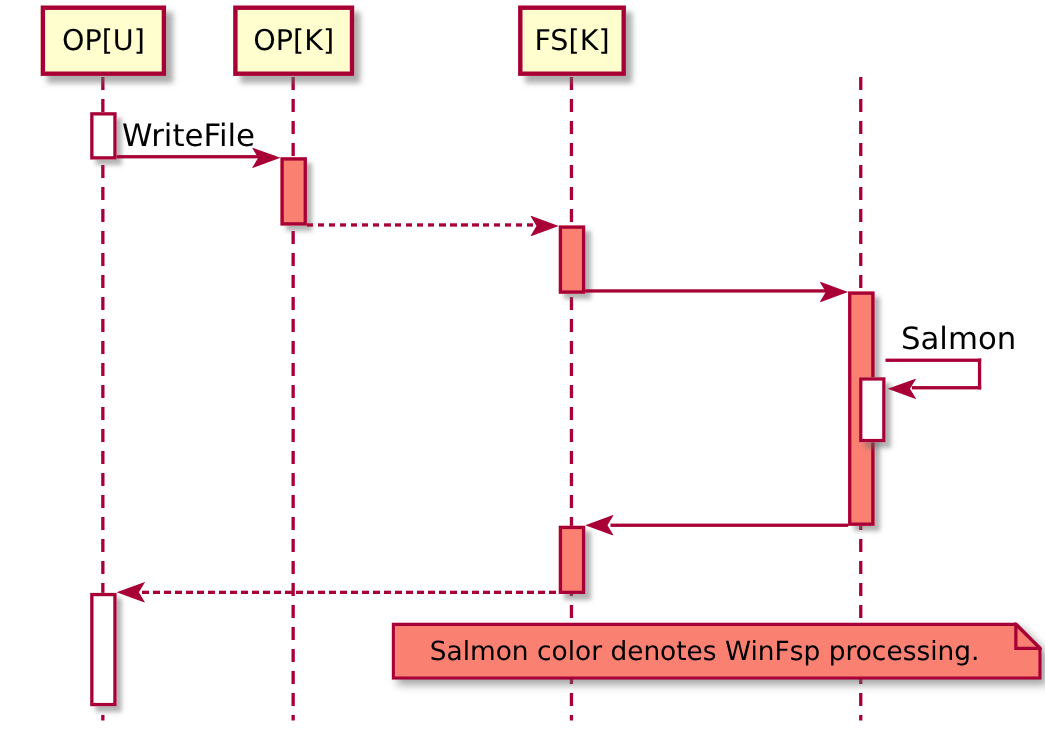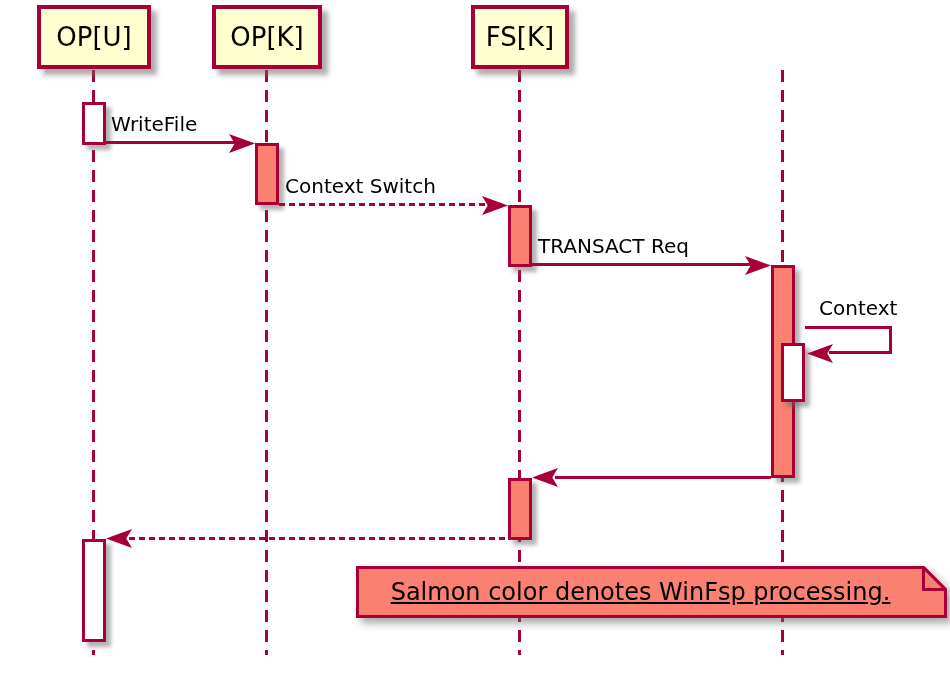--- a/index.html
+++ b/index.html
@@ -35,28 +35,28 @@
   .mline.solid{background:var(--line);}
   .mline.dashed{background:repeating-linear-gradient(90deg,var(--line) 0 6px,transparent 6px 10px);}
   .vline{position:absolute;width:3px;background:var(--line);}
 
   
   .ah{position:absolute;width:26px;height:19px;background:var(--line);}
   .ah.r{clip-path:polygon(0 0,100% 50%,0 100%,22% 50%);}
   .ah.l{clip-path:polygon(100% 0,0 50%,100% 100%,78% 50%);}
 
   
-  .mlabel{position:absolute;font-size:20px;white-space:nowrap;line-height:28px;}
+  .mlabel{position:absolute;font-size:28px;white-space:nowrap;line-height:28px;}
 
   
   .note{position:absolute;left:337px;top:566px;width:591px;height:52px;}
   .note svg{filter:drop-shadow(5px 5px 4px rgba(105,105,105,.6));}
   .note .ntext{position:absolute;left:0;top:0;width:569px;height:52px;
     display:flex;align-items:center;justify-content:center;
-    font-size:24px;white-space:nowrap;text-decoration:underline;}
+    font-size:24px;white-space:nowrap;}
 </style>
 </head>
 <body>
 
 <div class="canvas">
 
   <div class="lifeline" style="left:73px"></div>
   <div class="lifeline" style="left:246px"></div>
   <div class="lifeline" style="left:499px"></div>
   <div class="lifeline" style="left:762px"></div>
@@ -76,29 +76,27 @@
   <div class="bar salmon" style="left:489px;top:205px;height:62px"></div>
   <div class="bar salmon" style="left:752px;top:265px;height:213px"></div>
   <div class="bar white" style="left:762px;top:343px;height:59px"></div>
   <div class="bar salmon" style="left:489px;top:478px;height:62px"></div>
   <div class="bar white" style="left:63px;top:539px;height:103px"></div>
 
   <div class="mlabel" style="left:92px;top:110px">WriteFile</div>
   <div class="mline solid" style="left:87px;top:141px;width:143px"></div>
   <div class="ah r" style="left:210px;top:134px"></div>
 
-  <div class="mlabel" style="left:266px;top:172px">Context Switch</div>
   <div class="mline dashed" style="left:260px;top:203px;width:210px"></div>
   <div class="ah r" style="left:463px;top:196px"></div>
 
-  <div class="mlabel" style="left:519px;top:232px">TRANSACT Req</div>
   <div class="mline solid" style="left:513px;top:263px;width:220px"></div>
   <div class="ah r" style="left:726px;top:256px"></div>
 
-  <div class="mlabel" style="left:800px;top:294px">Context</div>
+  <div class="mlabel" style="left:800px;top:294px">Salmon</div>
   <div class="mline solid" style="left:786px;top:326px;width:87px"></div>
   <div class="vline" style="left:870px;top:326px;height:28px"></div>
   <div class="mline solid" style="left:810px;top:351px;width:63px"></div>
   <div class="ah l" style="left:788px;top:344px"></div>
 
   <div class="mline solid" style="left:536px;top:476px;width:216px"></div>
   <div class="ah l" style="left:513px;top:468px"></div>
 
   <div class="mline dashed" style="left:110px;top:537px;width:379px"></div>
   <div class="ah l" style="left:87px;top:529px"></div>

